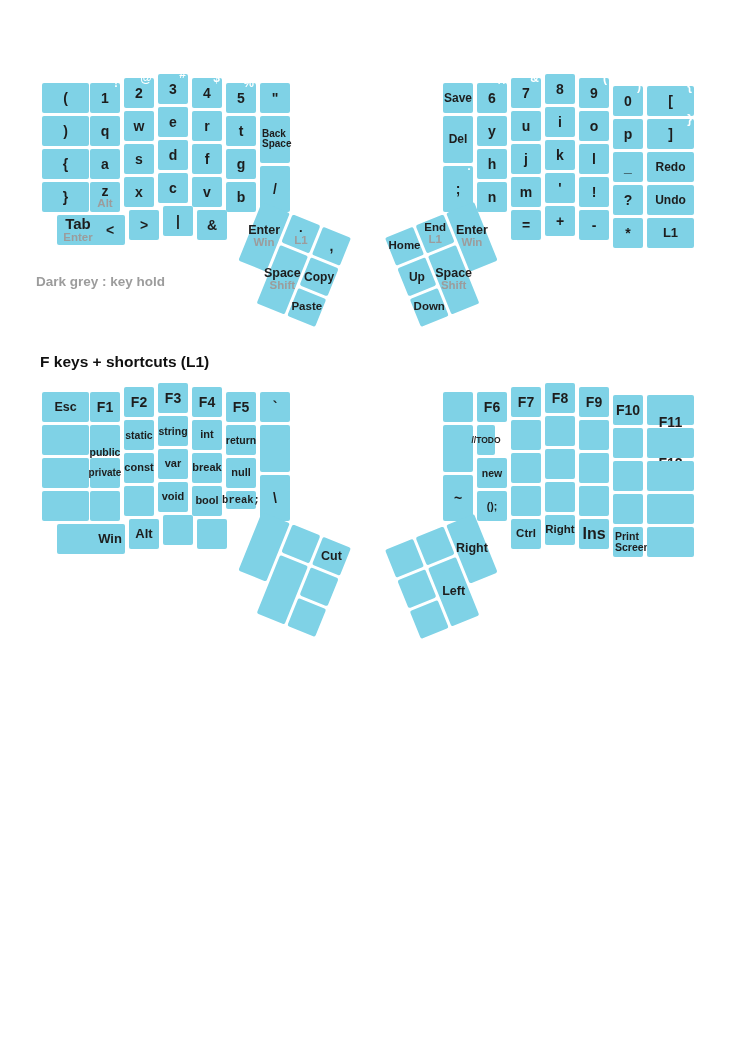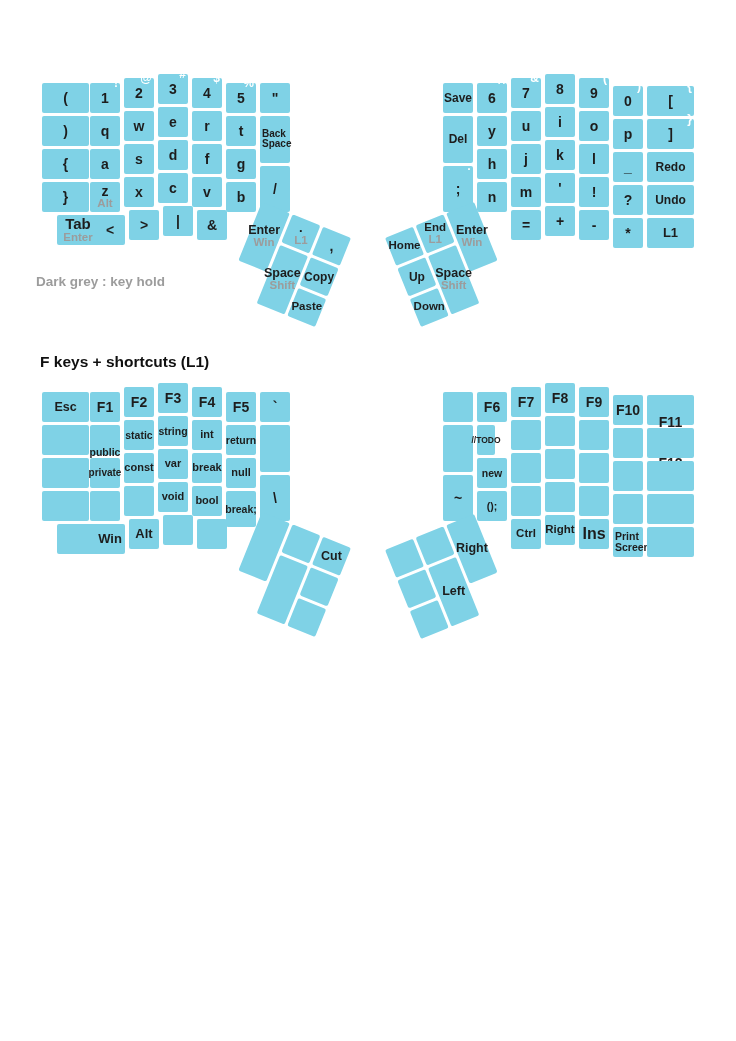--- a/index.html
+++ b/index.html
@@ -554,21 +554,21 @@
       <div class="key" style="left: 116px; top: 99px; width: 30px; height: 30px;">
         <div class="kin">
           <span class="lab" style="font-size: 11px;">void</span>
         </div>
       </div>
       <div class="key" style="left: 150px; top: 103px; width: 30px; height: 30px;">
         <div class="kin">
           <span class="lab" style="font-size: 11px;">bool</span>
         </div>
       </div>
-      <div class="key" style="left: 184px; top: 108px; width: 30px; height: 36px;">
+      <div class="key" style="left: 184px; top: 108px; width: 30px; height: 18px; font-family: Liberation Mono, monospace;">
         <div class="kin">
           <span class="lab" style="font-size: 10.5px;">break;</span>
         </div>
       </div>
       <div class="key" style="left: 15px; top: 141px; width: 42px; height: 30px;">
         <div class="kin"></div>
       </div>
       <div class="key" style="left: 53px; top: 141px; width: 30px; height: 30px;">
         <div class="kin">
           <span class="lab" style="font-size: 13px;">Win</span>

